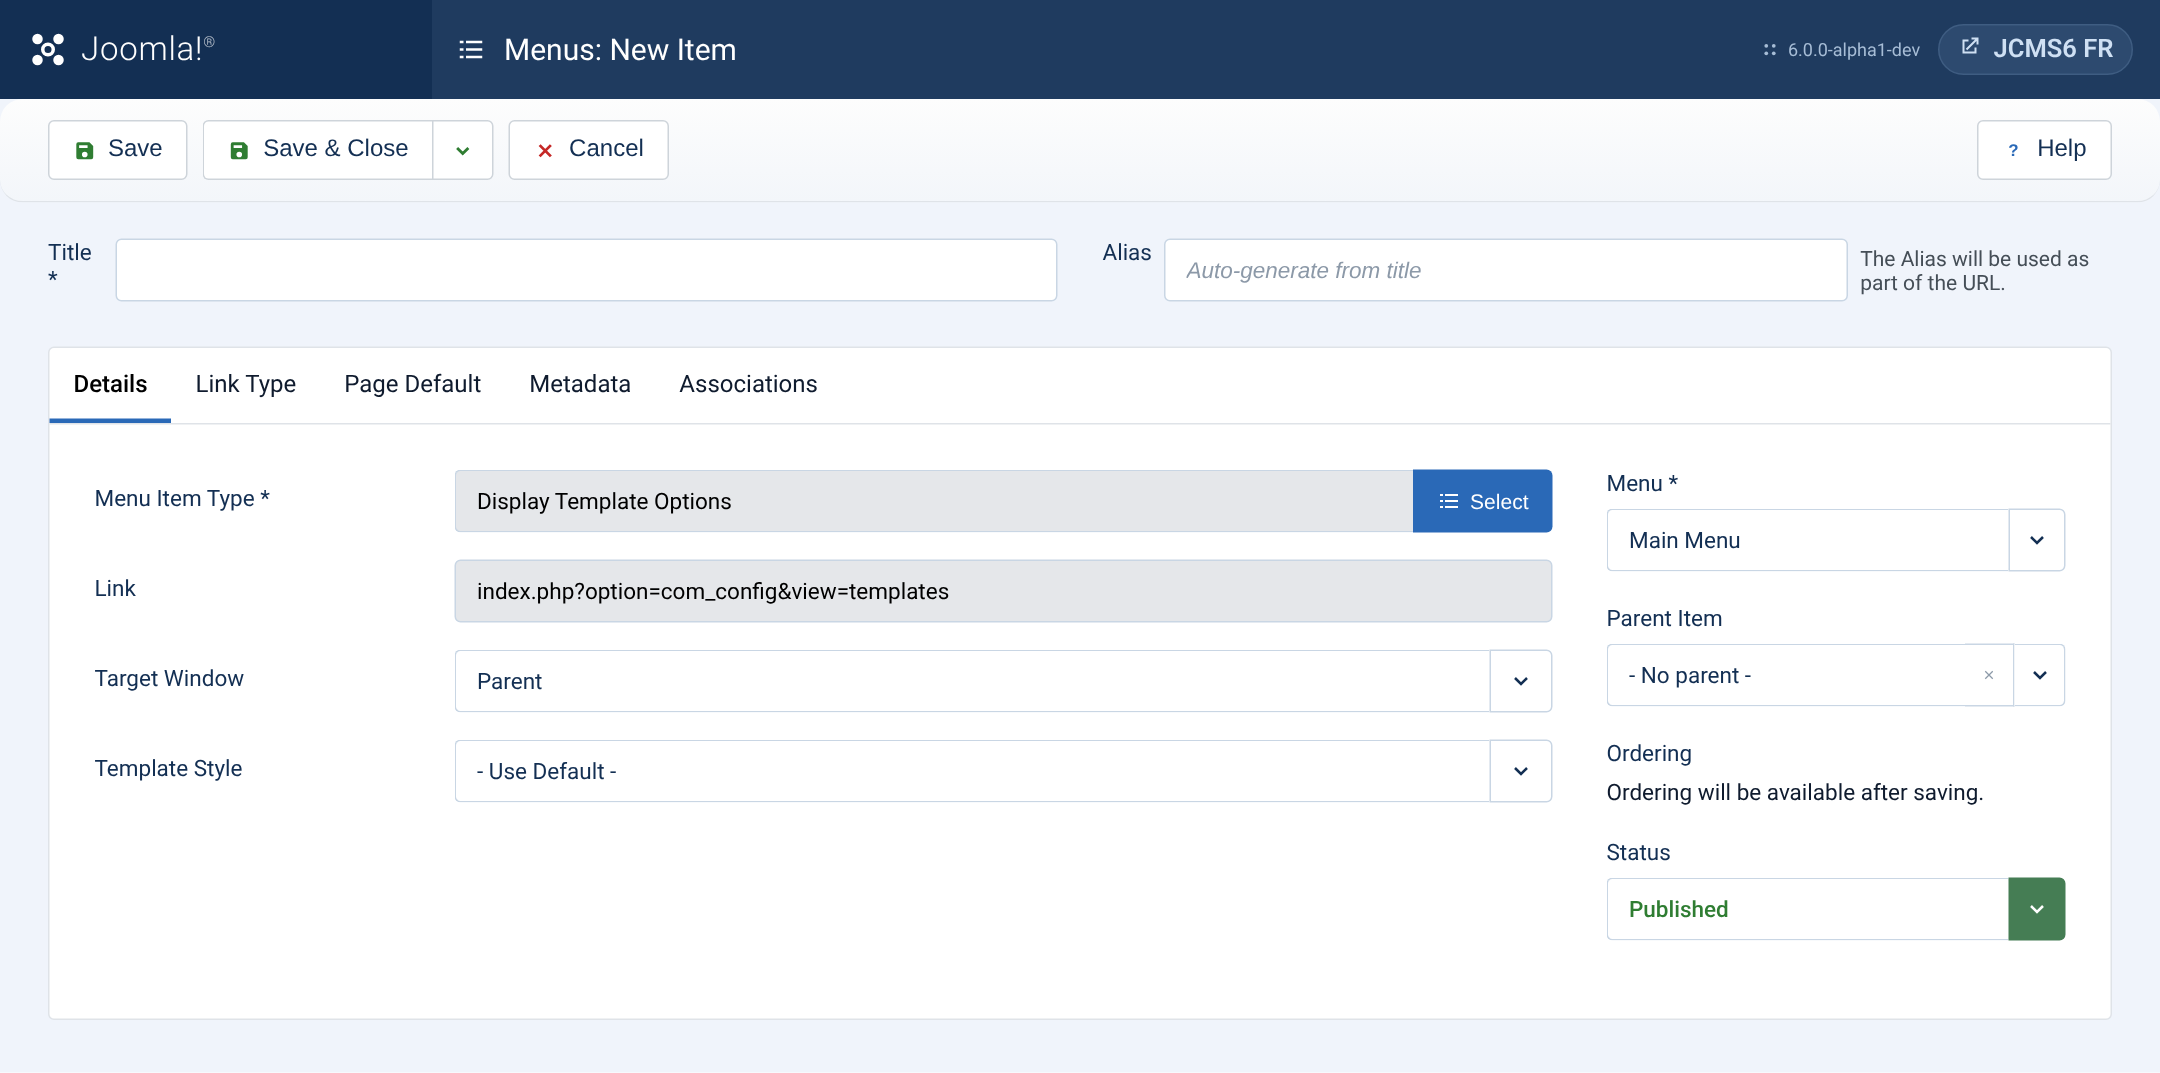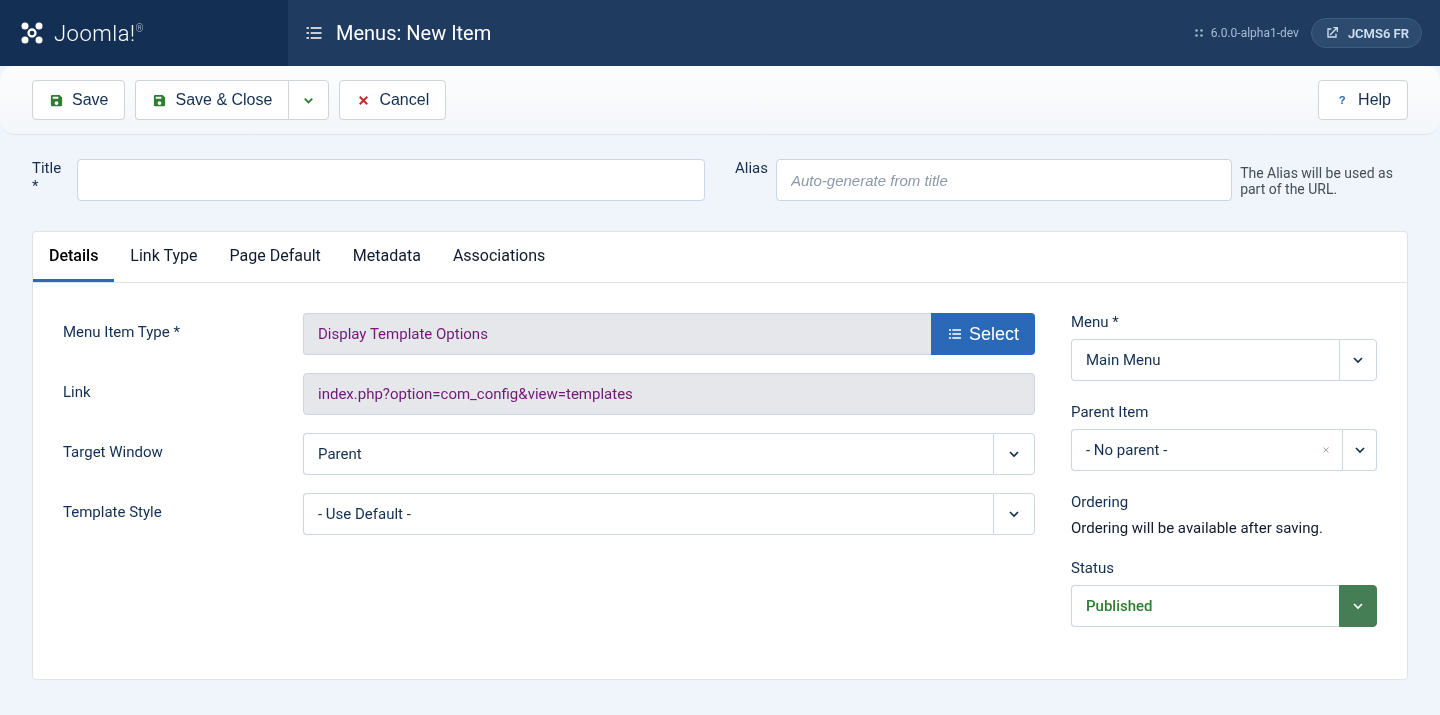--- a/index.html
+++ b/index.html
@@ -7,21 +7,21 @@
 
 .topbar { display: flex; align-items: center; height: 66px; background: #1f3b5f; color: #fff; }
 .brand { display: flex; align-items: center; gap: 8px; padding: 0 18px; height: 100%; width: 288px; background: #132f53; }
 .brand svg { width: 28px; height: 28px; }
 .brand-text { font-size: 22px; font-weight: 300; letter-spacing: 0.5px; }
 .brand-text .reg { font-size: 10px; vertical-align: super; opacity: 0.7; }
 .page-title { display: flex; align-items: center; gap: 12px; padding-left: 16px; font-size: 20px; font-weight: 400; }
 .topbar-spacer { flex: 1; }
 .top-meta { display: flex; align-items: center; gap: 12px; padding-right: 18px; color: #cfe0f3; font-size: 13px; }
 .version-pill { display: flex; align-items: center; gap: 6px; color: #a7bdd6; font-size: 12px; }
-.user-pill { display: flex; align-items: center; gap: 8px; background: #2d4a6f; border: 1px solid #3f5d82; padding: 6px 12px; border-radius: 20px; font-weight: 600; font-size: 13px; }
+.user-pill { display: flex; align-items: flex-start; gap: 8px; background: #2d4a6f; border: 1px solid #3f5d82; padding: 6px 12px; border-radius: 20px; font-weight: 600; font-size: 17px; }
 .user-pill svg { width: 16px; height: 16px; }
 
 .toolbar { display: flex; align-items: center; gap: 10px; padding: 14px 32px; background: linear-gradient(#fdfdfd, #f3f6fa); border-bottom: 1px solid #dfe3e8; border-radius: 15px; }
 .btn { display: inline-flex; align-items: center; gap: 8px; height: 40px; padding: 0 16px; background: #fff; border: 1px solid #ced4da; border-radius: 4px; cursor: pointer; font-size: 16px; color: #132f53; }
 .btn svg { width: 15px; height: 15px; }
 .btn-group { display: flex; }
 .btn-group .btn:first-child { border-top-right-radius: 0; border-bottom-right-radius: 0; border-right: 0; }
 .btn-group .btn:last-child { border-top-left-radius: 0; border-bottom-left-radius: 0; padding: 0 12px; }
 .toolbar-spacer { flex: 1; }
 .icon-green { fill: #2f7d32; }
@@ -40,24 +40,24 @@
 .tab { padding: 14px 16px; font-size: 16px; color: #0f1b2e; cursor: pointer; border-bottom: 3px solid transparent; }
 .tab.active { color: #000000; border-bottom-color: #2a69b7; font-weight: 500; }
 
 .tab-body { display: flex; padding: 30px; gap: 36px; }
 .form-main { flex: 1; }
 .form-side { width: 306px; }
 .form-row { display: flex; align-items: flex-start; margin-bottom: 18px; }
 .form-row .row-label { width: 240px; padding-top: 10px; font-size: 15px; }
 .form-row .row-ctrl { flex: 1; }
 
-.readonly-input { height: 42px; border: 1px solid #c9d6e4; border-radius: 4px; background: #e5e7ea; padding: 0 14px; font-size: 15px; color: #701a75; display: flex; align-items: center; }
+.readonly-input { height: 42px; border: 1px solid #c9d6e4; border-radius: 4px; background: #e5e7ea; padding: 0 14px; font-size: 15px; color: #000000; display: flex; align-items: center; }
 .select-btn-row { display: flex; }
 .select-btn-row .readonly-input { border-top-right-radius: 0; border-bottom-right-radius: 0; border-right: 0; flex: 1; }
-.select-action { display: flex; align-items: center; gap: 6px; background: #2a69b7; color: #fff; border: 0; border-top-right-radius: 4px; border-bottom-right-radius: 4px; padding: 0 16px; height: 42px; font-size: 18px; cursor: pointer; }
+.select-action { display: flex; align-items: center; gap: 6px; background: #2a69b7; color: #fff; border: 0; border-top-right-radius: 4px; border-bottom-right-radius: 4px; padding: 0 16px; height: 42px; font-size: 14px; cursor: pointer; }
 .select-action svg { width: 16px; height: 16px; fill: #fff; }
 
 .select { height: 42px; border: 1px solid #c9d6e4; border-radius: 4px; background: #fff; padding: 0 14px; font-size: 15px; color: #132f53; width: 100%; display: flex; align-items: center; justify-content: space-between; }
 .select-group { display: flex; }
 .select-group .select { border-top-right-radius: 0; border-bottom-right-radius: 0; border-right: 0; }
 .chev-box { width: 44px; height: 42px; border: 1px solid #c9d6e4; border-top-right-radius: 4px; border-bottom-right-radius: 4px; background: #fff; display: flex; align-items: center; justify-content: center; }
 
 .side-block { margin-bottom: 22px; }
 .side-block .label { display: block; margin-bottom: 8px; }
 

